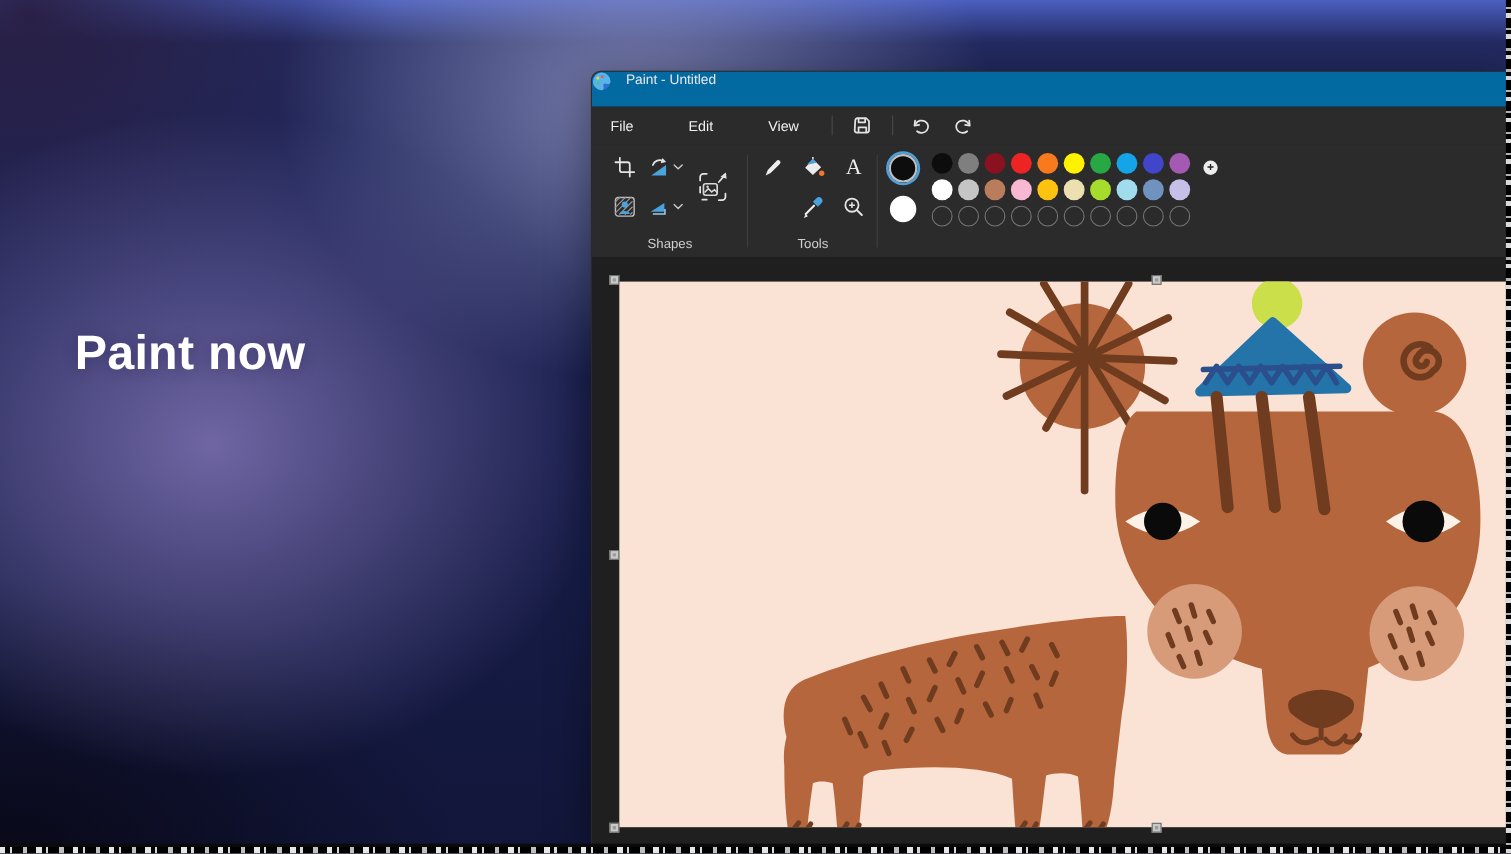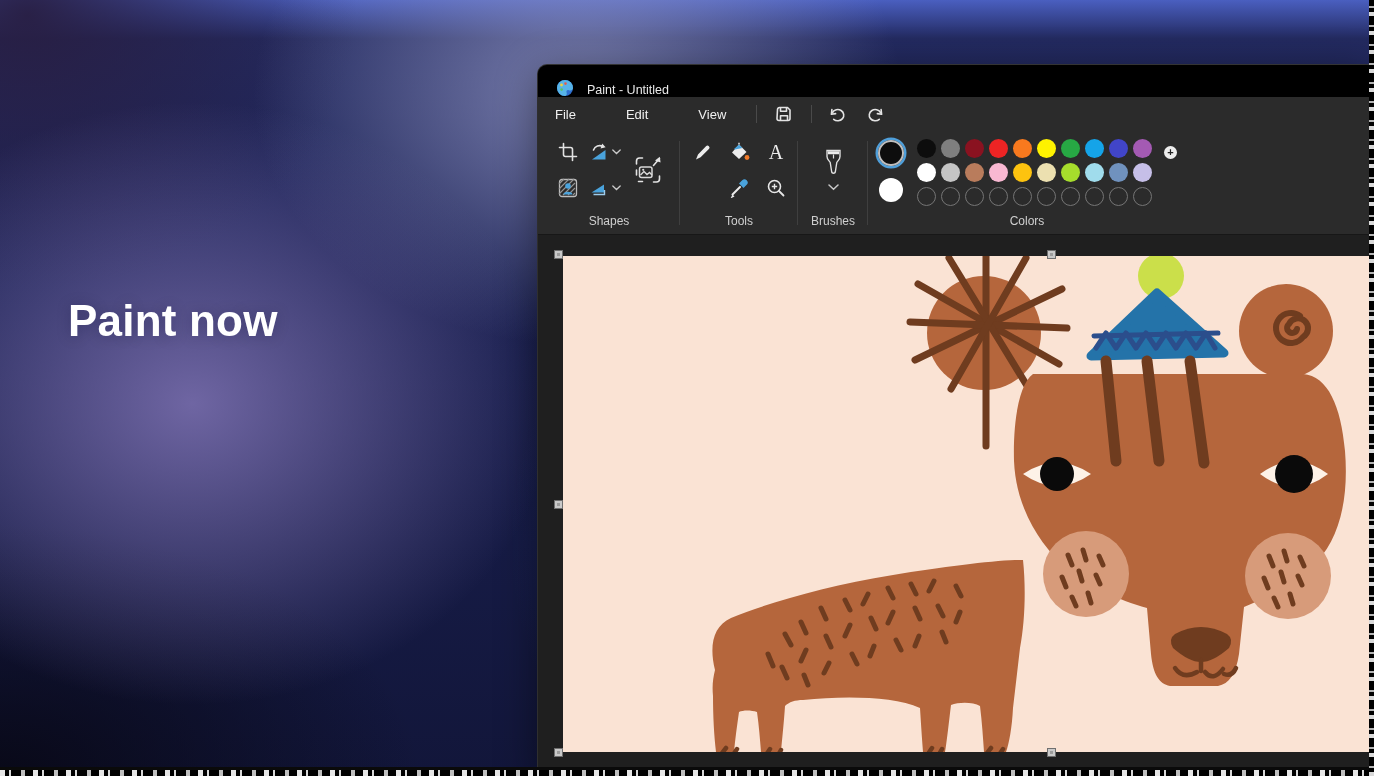--- a/index.html
+++ b/index.html
@@ -18,21 +18,21 @@
       radial-gradient(600px 500px at 2% 2%, rgba(40,30,66,.95) 0%, rgba(40,30,66,0) 55%),
       linear-gradient(180deg, #4a5fc0 0%, #232a60 5%, #1a2050 40%, #12163a 100%);
   }
 
   
   .hero { position:absolute; left:68px; top:290px; color:#ffffff; font-size:44px; font-weight:700; line-height:61px; letter-spacing:.2px; text-shadow:0 1px 14px rgba(10,10,40,.25); }
   .hero span { display:block; }
 
   
   .win { position:absolute; left:537px; top:64px; width:837px; height:712px; background:#1f1f1f; border-top-left-radius:10px; overflow:hidden; box-shadow:0 8px 40px rgba(0,0,0,.45); border-left:1px solid rgba(255,255,255,.07); border-top:1px solid rgba(255,255,255,.09); }
-  .titlebar { height:32px; background:#000000; display:flex; align-items:flex-end; padding-left:18px; }
+  .titlebar { height:32px; background:#0369a1; display:flex; align-items:flex-start; }
   .titlebar .app-title { margin-left:13px; font-size:12.5px; color:#e9e9e9; }
   .menubar { height:34px; background:#2b2b2b; display:flex; align-items:center; padding-left:15px; }
   .menu-item { color:#f0f0f0; font-size:13px; padding:4px 2px; margin-right:46px; cursor:default; }
   .mdiv { width:1px; height:18px; background:#4a4a4a; margin:0 4px 0 -18px; }
   .qbtn { display:flex; align-items:center; justify-content:center; width:30px; height:26px; margin-left:8px; border-radius:4px; }
 
   
   .ribbon { height:104px; background:#2b2b2b; display:flex; border-bottom:1px solid #171717; }
   .sec { position:relative; height:100%; flex:0 0 auto; }
   .sec:not(:last-child)::after { content:""; position:absolute; right:0; top:10px; height:84px; width:1px; background:#3f3f3f; }
@@ -213,35 +213,20 @@
                 <circle cx="8.5" cy="8.5" r="6" fill="none" stroke="#e6e6e6" stroke-width="1.6"></circle>
                 <path d="M8.5 5.8 v5.4 M5.8 8.5 h5.4" stroke="#e6e6e6" stroke-width="1.4"></path>
                 <path d="M13 13 L17.5 17.5" stroke="#e6e6e6" stroke-width="1.8" stroke-linecap="round"></path>
               </svg>
             </span>
           </div>
         </div>
         <div class="sec-label">Tools</div>
       </div>
 
-      <div class="sec" style="width:70px">
-        <div class="sec-body">
-          <div class="vstack">
-            <svg width="17" height="26" viewBox="0 0 17 26">
-              <path d="M2 1.5 h13 v6 c0 3 -2.2 4.2 -3.2 6 L10.3 23 c-.3 1.6 -3.3 1.6 -3.6 0 L5.2 13.5 C4.2 11.7 2 10.5 2 7.5 Z" fill="none" stroke="#e0e0e0" stroke-width="1.4"></path>
-              <path d="M3 2.2 h11 v3 H3 Z" fill="#ececec"></path>
-              <path d="M8.5 5.5 v4" stroke="#e0e0e0" stroke-width="1.2"></path>
-            </svg>
-            <svg width="11" height="7" viewBox="0 0 11 7">
-                <polyline points="1,1 5.5,5.3 10,1" fill="none" stroke="#c9c9c9" stroke-width="1.5" stroke-linecap="round"></polyline>
-              </svg>
-          </div>
-        </div>
-        <div class="sec-label">Brushes</div>
-      </div>
 
 
 
       <div class="sec" style="width:318px">
         <div class="colors-body">
           <div class="fgbg">
             <span class="fg-swatch" style="background: rgb(13, 13, 13);"></span>
             <span class="bg-swatch" style="background: rgb(255, 255, 255);"></span>
           </div>
           <div class="pal">
@@ -274,21 +259,20 @@
               <span class="sw empty"></span>
               <span class="sw empty"></span>
               <span class="sw empty"></span>
               <span class="sw empty"></span>
             </div>
           <div class="wheel-wrap">
             <span class="wheel"></span>
             <span class="wheel-plus">+</span>
           </div>
         </div>
-        <div class="sec-label">Colors</div>
       </div>
     </div>
 
     <div class="canvas-area">
       <div class="canvas">
         <svg width="812" height="496" viewBox="0 0 812 496">
 
           <g>
             <circle cx="421" cy="77" r="57" fill="var(--art-brown)"></circle>
             <g stroke="var(--art-dark)" stroke-width="7" stroke-linecap="round" fill="none">

